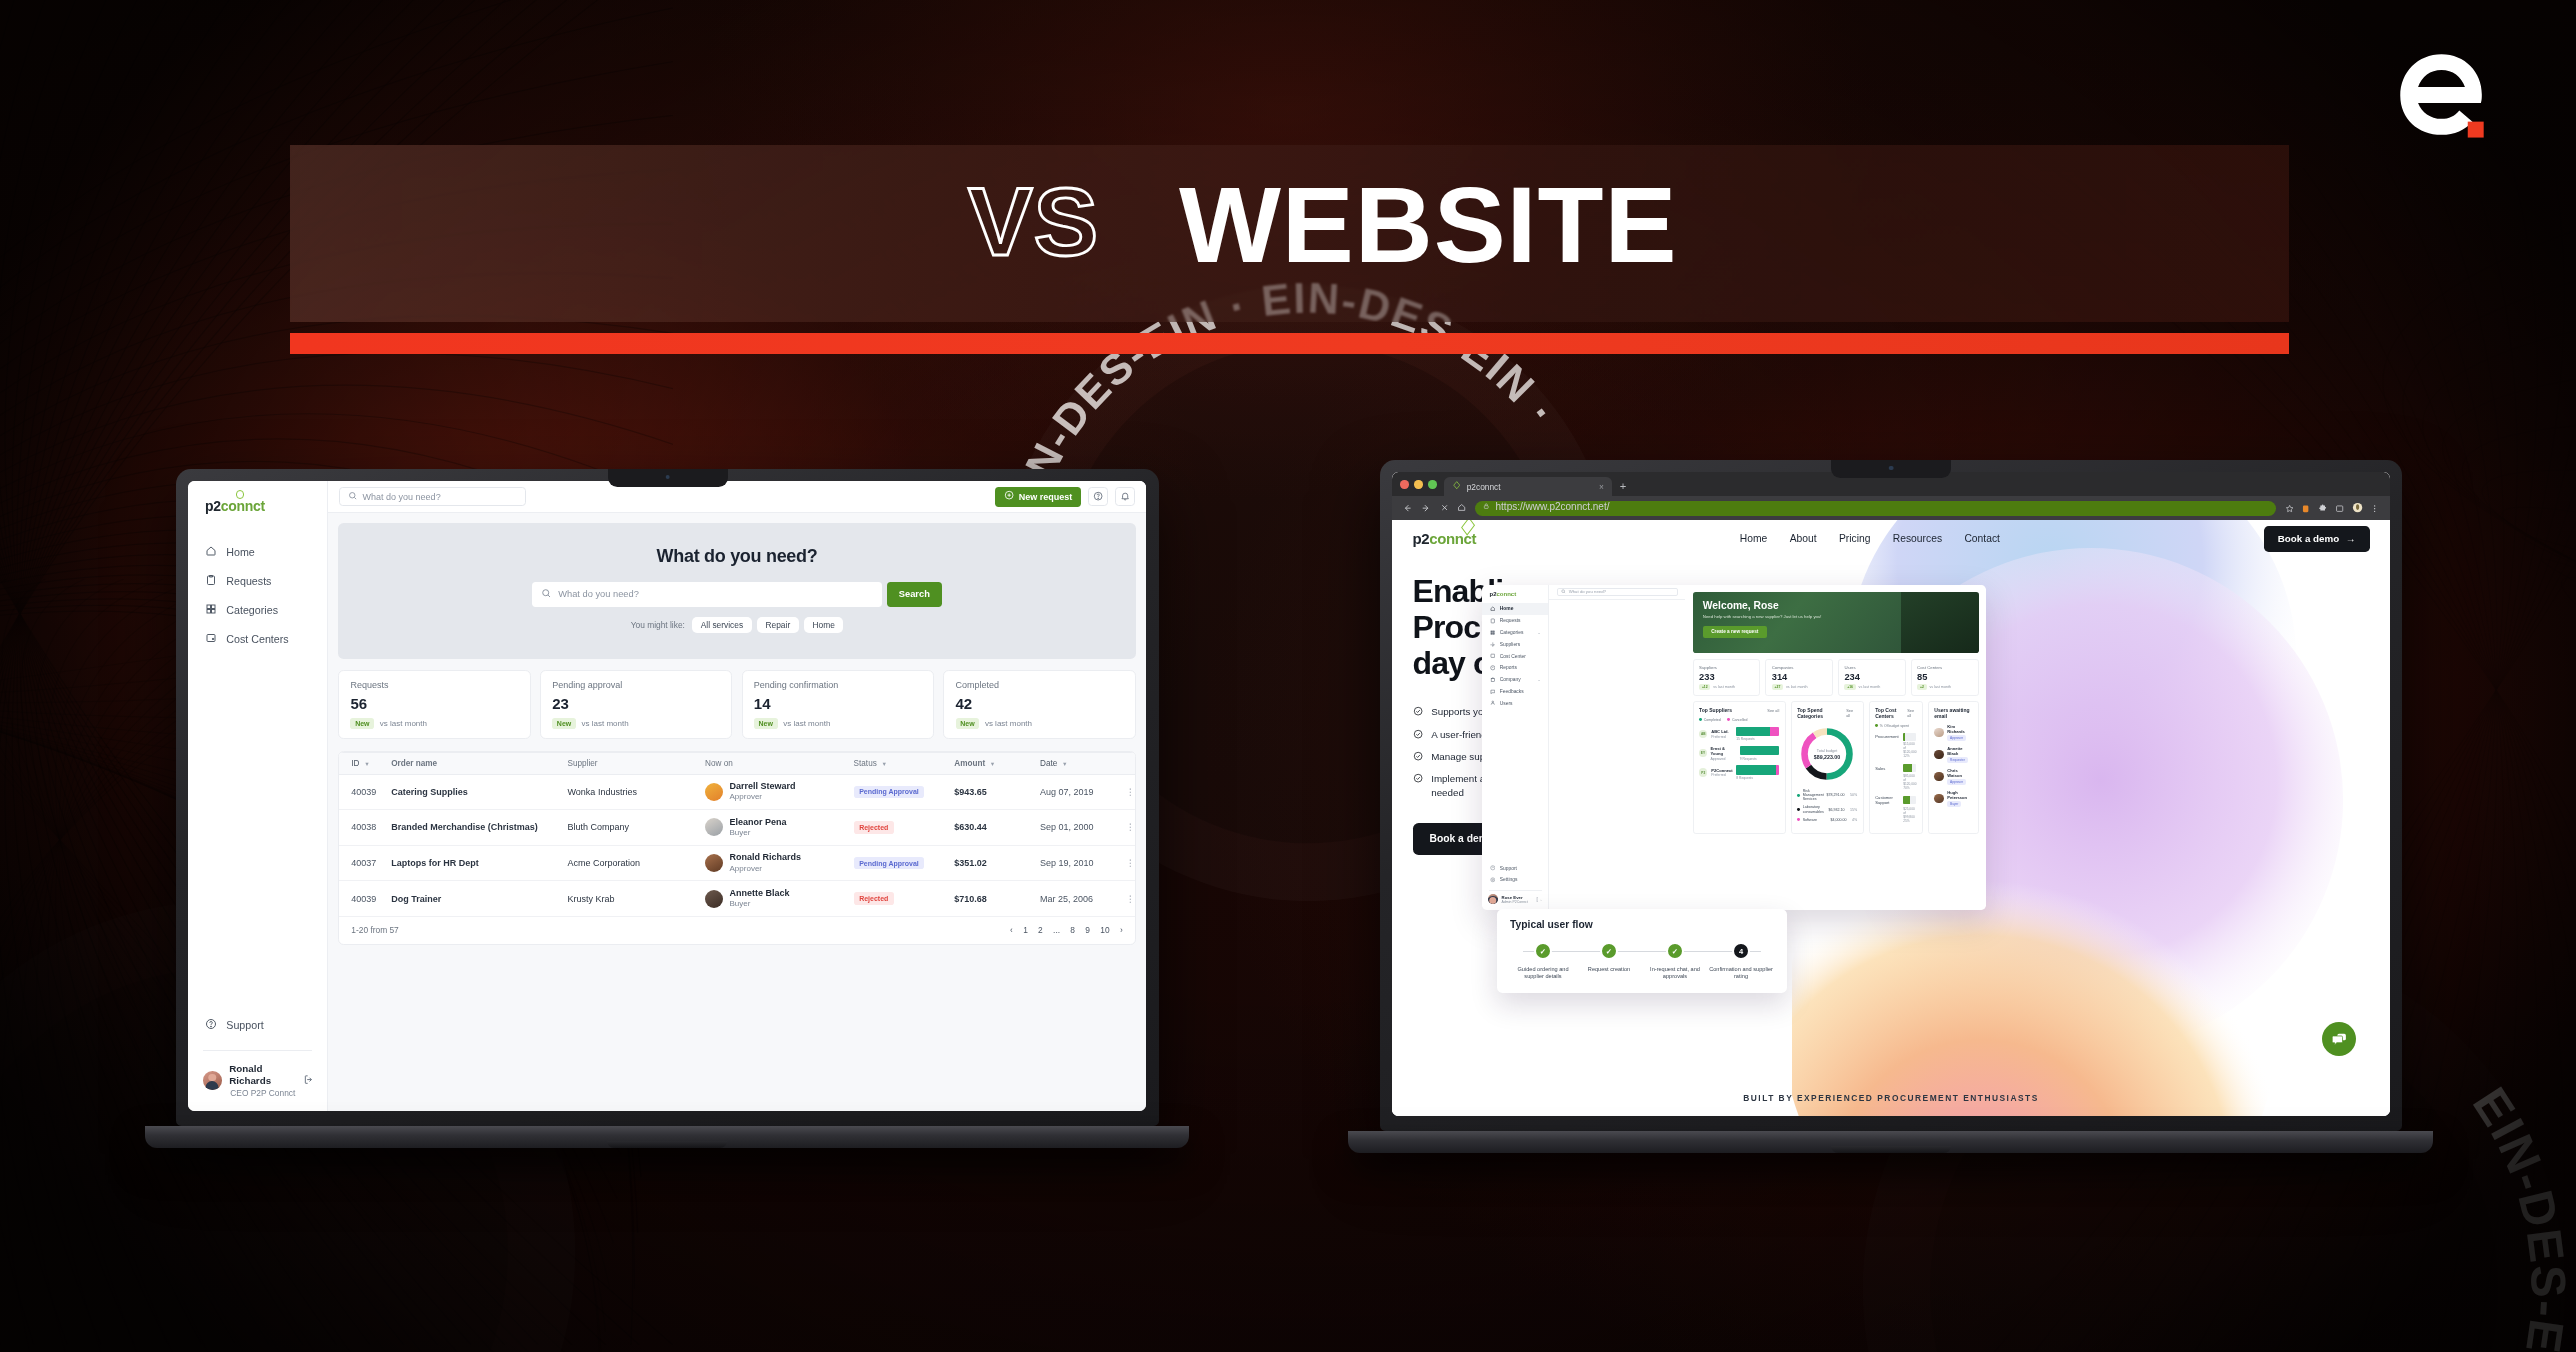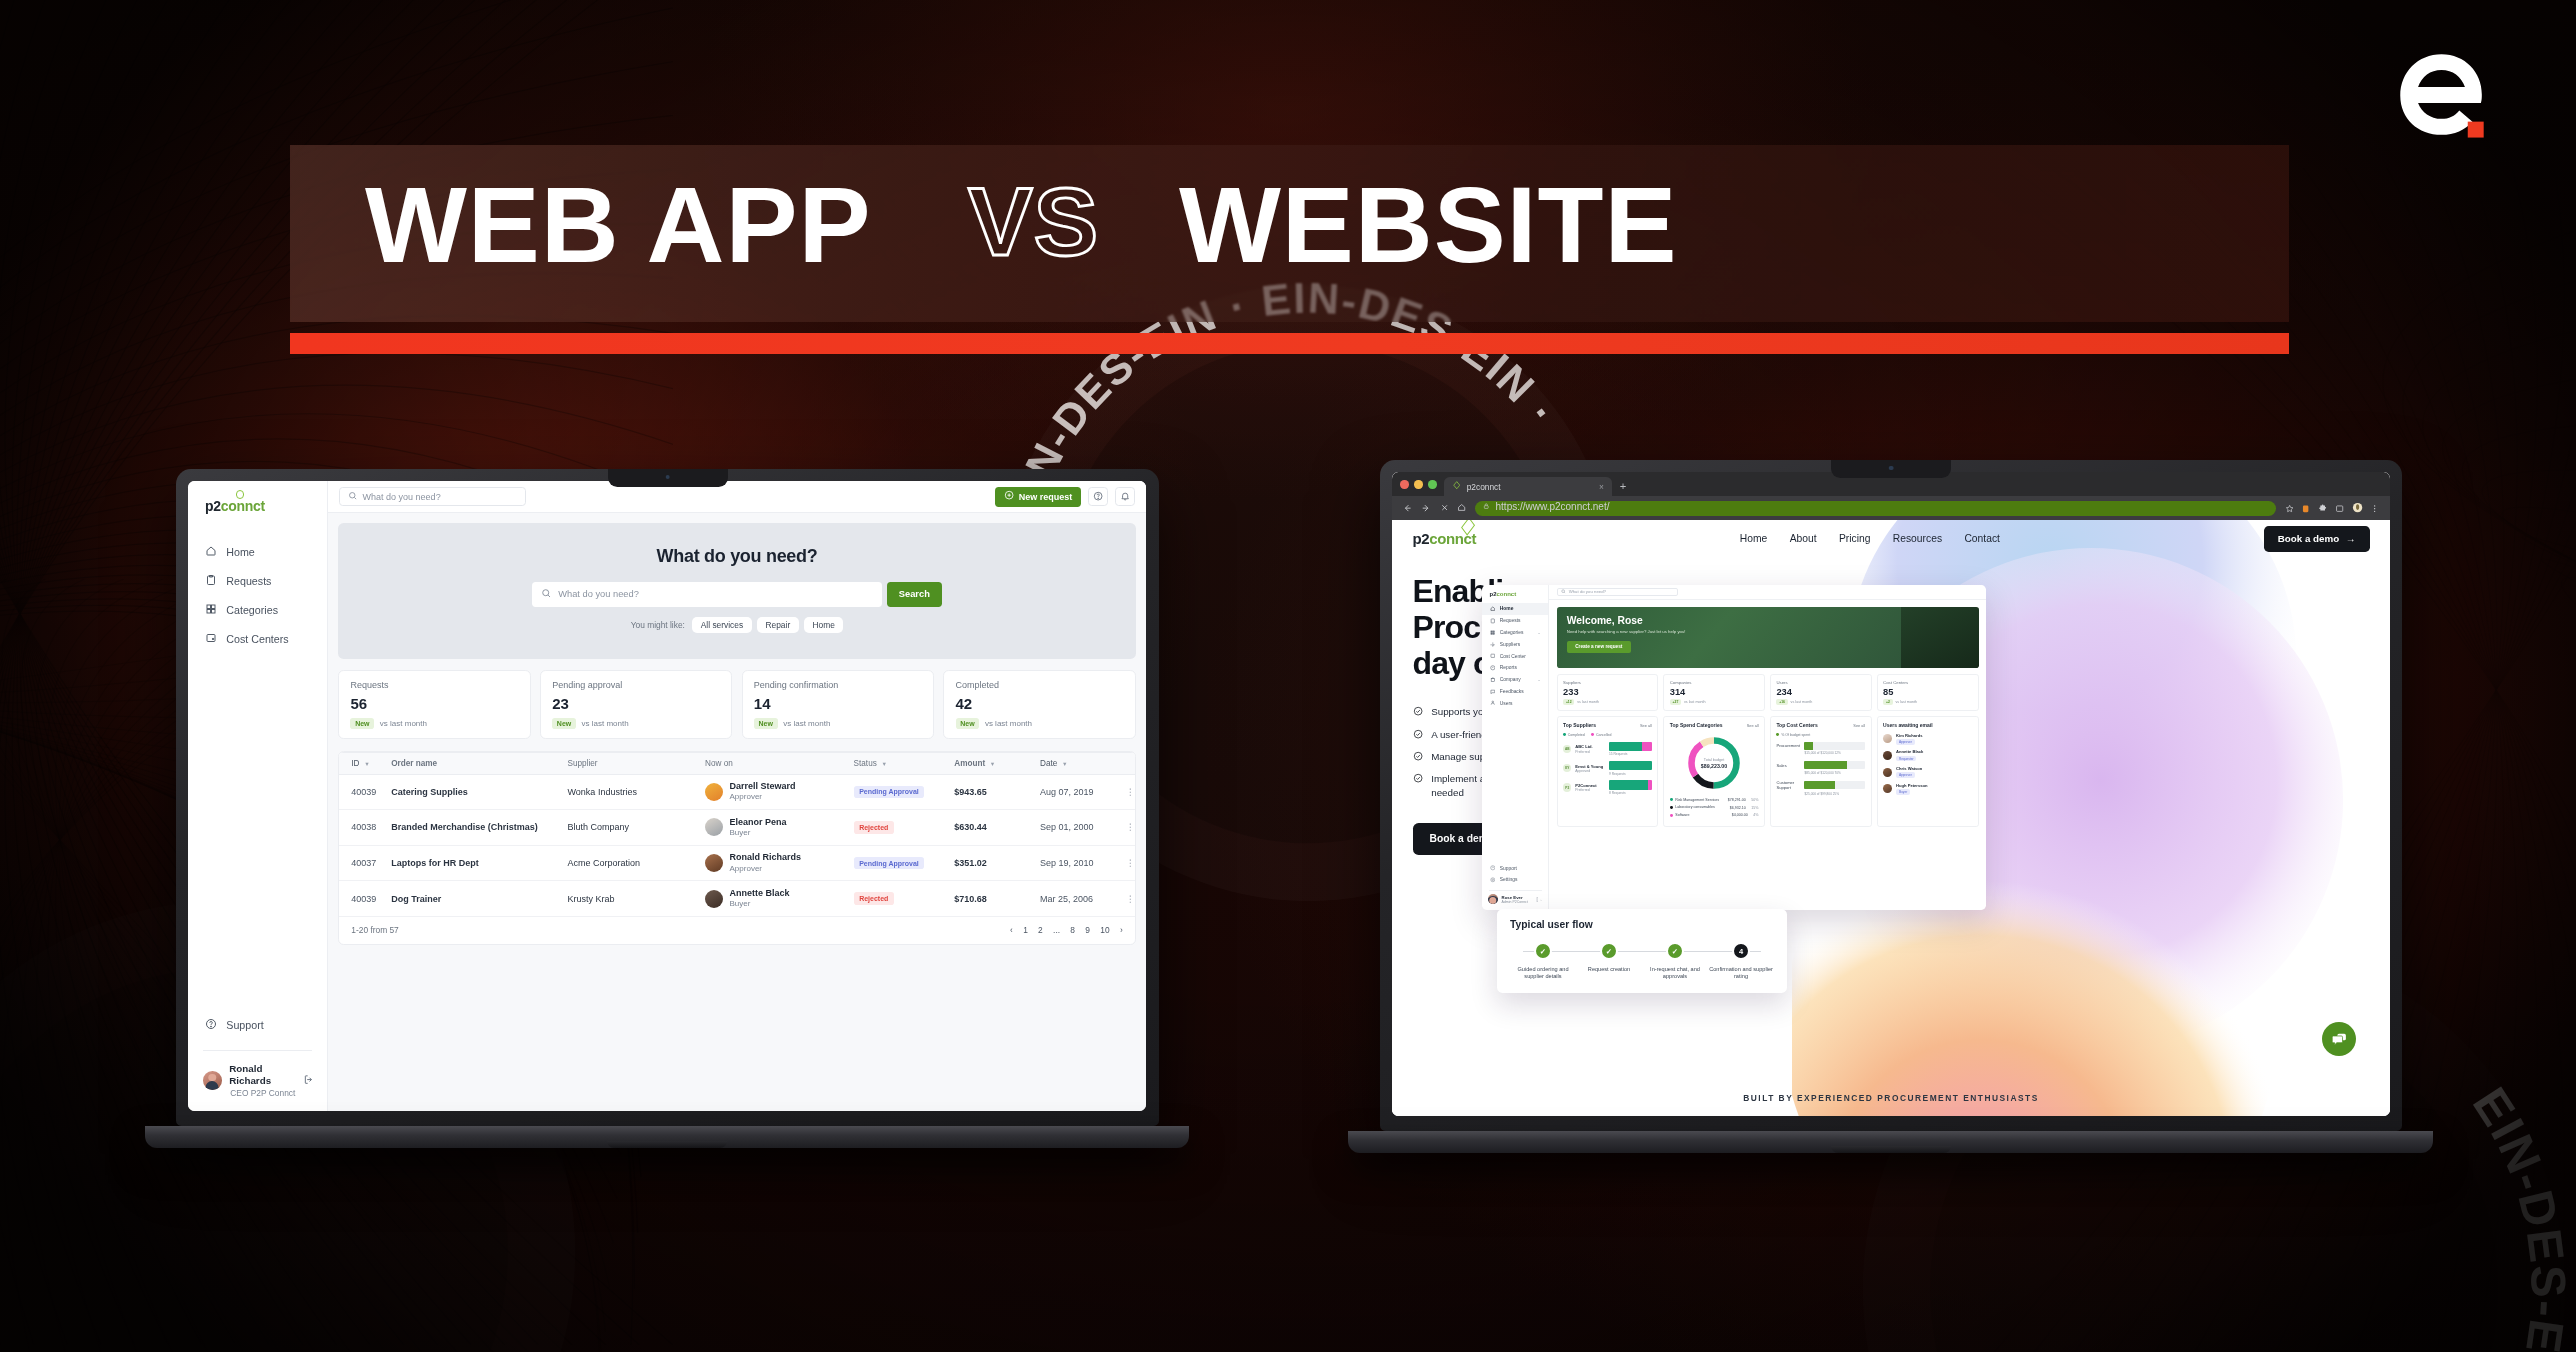--- a/index.html
+++ b/index.html
@@ -248,21 +248,21 @@
   .dash{ position:absolute; left:90px; top:65px; width:504px; height:325px;
     background:#fff; border-radius:4.7px; box-shadow:0 11.2px 32px rgba(40,20,60,.17);
     overflow:hidden; display:flex; font-size:4.7px; color:#222; z-index:5;}
   .d-side{ width:67px; border-right:0.9px solid #eef0f3; padding:5.6px 0 0; display:flex; flex-direction:column;}
   .d-brand{ font-size:6px; font-weight:700; padding:0 0 6.5px 7.5px; color:#20272f;}
   .d-brand b{ color:#6ba539;}
   .d-nav{ display:flex; align-items:center; gap:4.7px; padding:3.1px 7.5px; color:#4b5563; font-size:4.9px;}
   .d-nav.act{ background:#f1f3f6; color:#1b2330; font-weight:700;}
   .d-nav .cv{ margin-left:auto; font-size:3.7px; color:#9aa2ae;}
   .d-nav i.ic{ width:5.6px; height:5.6px; display:block; flex-shrink:0;}
-  .d-main{ flex:1; display:flex; flex-direction:column; min-width:0;}
+  .d-main{ flex:1; display:flex; flex-direction:row; min-width:0;}
   .d-top{ height:15px; border-bottom:0.9px solid #eef0f3; display:flex; align-items:center; padding:0 7.5px;}
   .d-srch{ width:121px; height:8.4px; border:0.9px solid #e6e9ee; border-radius:1.9px;
     display:flex; align-items:center; gap:2.8px; padding:0 3.7px; color:#9aa2ae; font-size:4.3px;}
   .d-cont{ padding:6.5px 7.5px; }
   .d-banner{ height:61px; border-radius:2.8px; display:flex; overflow:hidden; margin-bottom:6.5px;}
   .d-ban-l{ flex:1; background:linear-gradient(130deg,#2f5c39 0%,#3d6e43 45%,#30563a 100%);
     padding:8.4px 10.3px; position:relative;}
   .d-ban-r{ width:78px; background:linear-gradient(150deg,#234028,#16291a);}
   .d-ban-l h4{ color:#fff; font-size:10.3px; font-weight:700; margin-bottom:2.8px;}
   .d-ban-l p{ color:#d6e3d4; font-size:4.3px; line-height:1.5; margin-bottom:5.6px;}
@@ -516,21 +516,20 @@
       <text fill="#efeae7" fill-opacity=".88" font-size="52" font-weight="800" letter-spacing="3">
         <textPath href="#cbr" startOffset="40%">EIN-DES-EIN · EIN-DES-EIN · </textPath>
       </text>
     </svg>
   </div>
 
   <div class="bg-vig"></div>
 </div>
 
 <div id="banner">
-  <div class="ttl web-app">WEB APP</div>
   <div class="ttl vs">VS</div>
   <div class="ttl website">WEBSITE</div>
 </div>
 <div id="banner-underline"></div>
 
 <div id="logo">
   <svg viewBox="0 0 112 110">
     <path d="M56 14 C31 14 12 33 12 58 C12 83 31 100 56 100 C70 100 81 95 89 86 L75 74 C70 80 64 83 56 83 C44 83 35 76 31 66 L98 66 C99 63 99 60 99 57 C99 33 81 14 56 14 Z M31 49 C35 38 44 31 56 31 C68 31 77 38 81 49 Z" fill="#ffffff"></path>
     <rect x="84" y="86" width="17" height="17" fill="#ef3a20"></rect>
   </svg>

